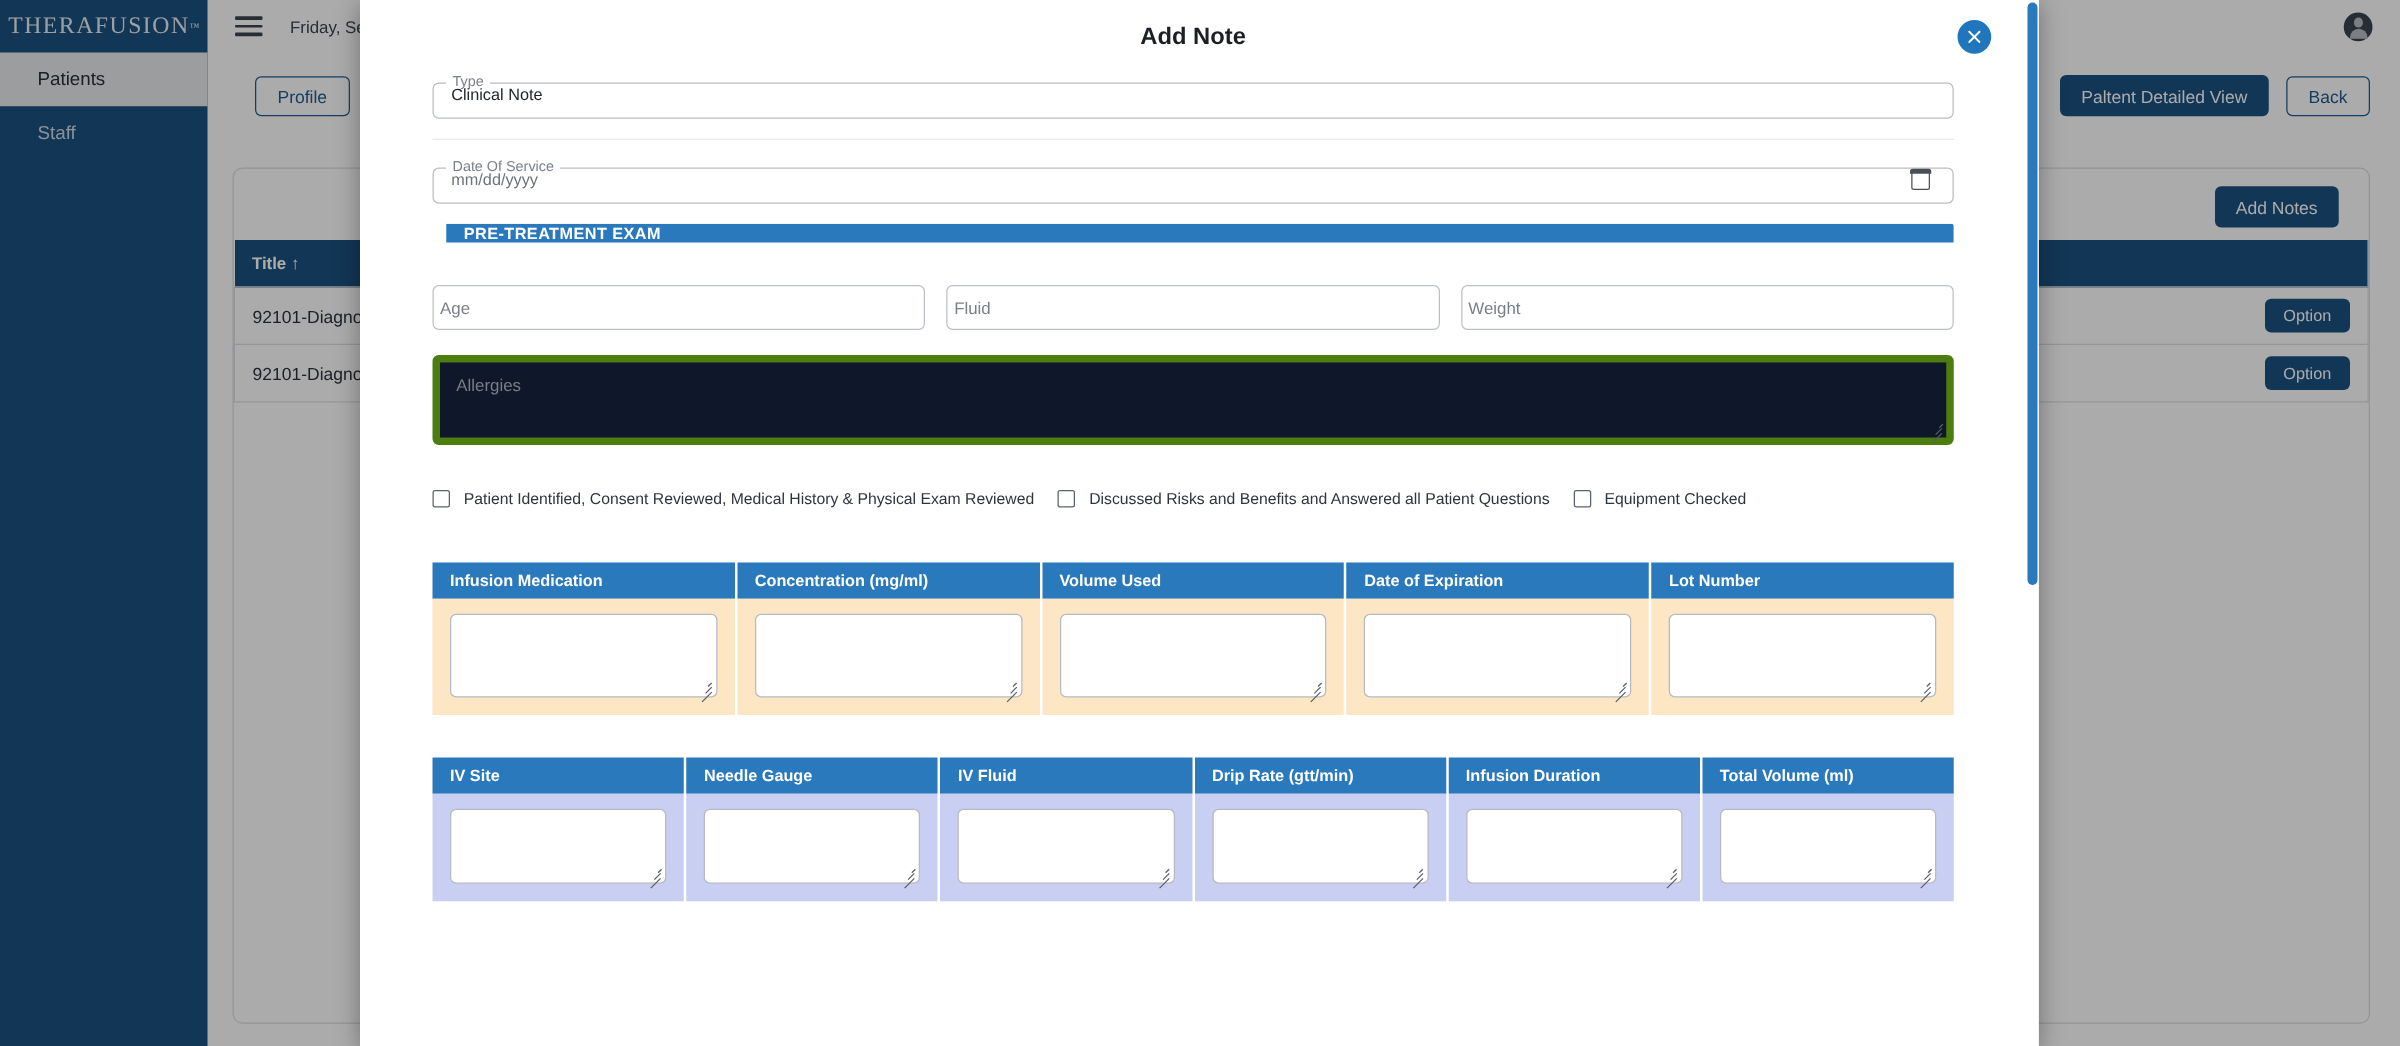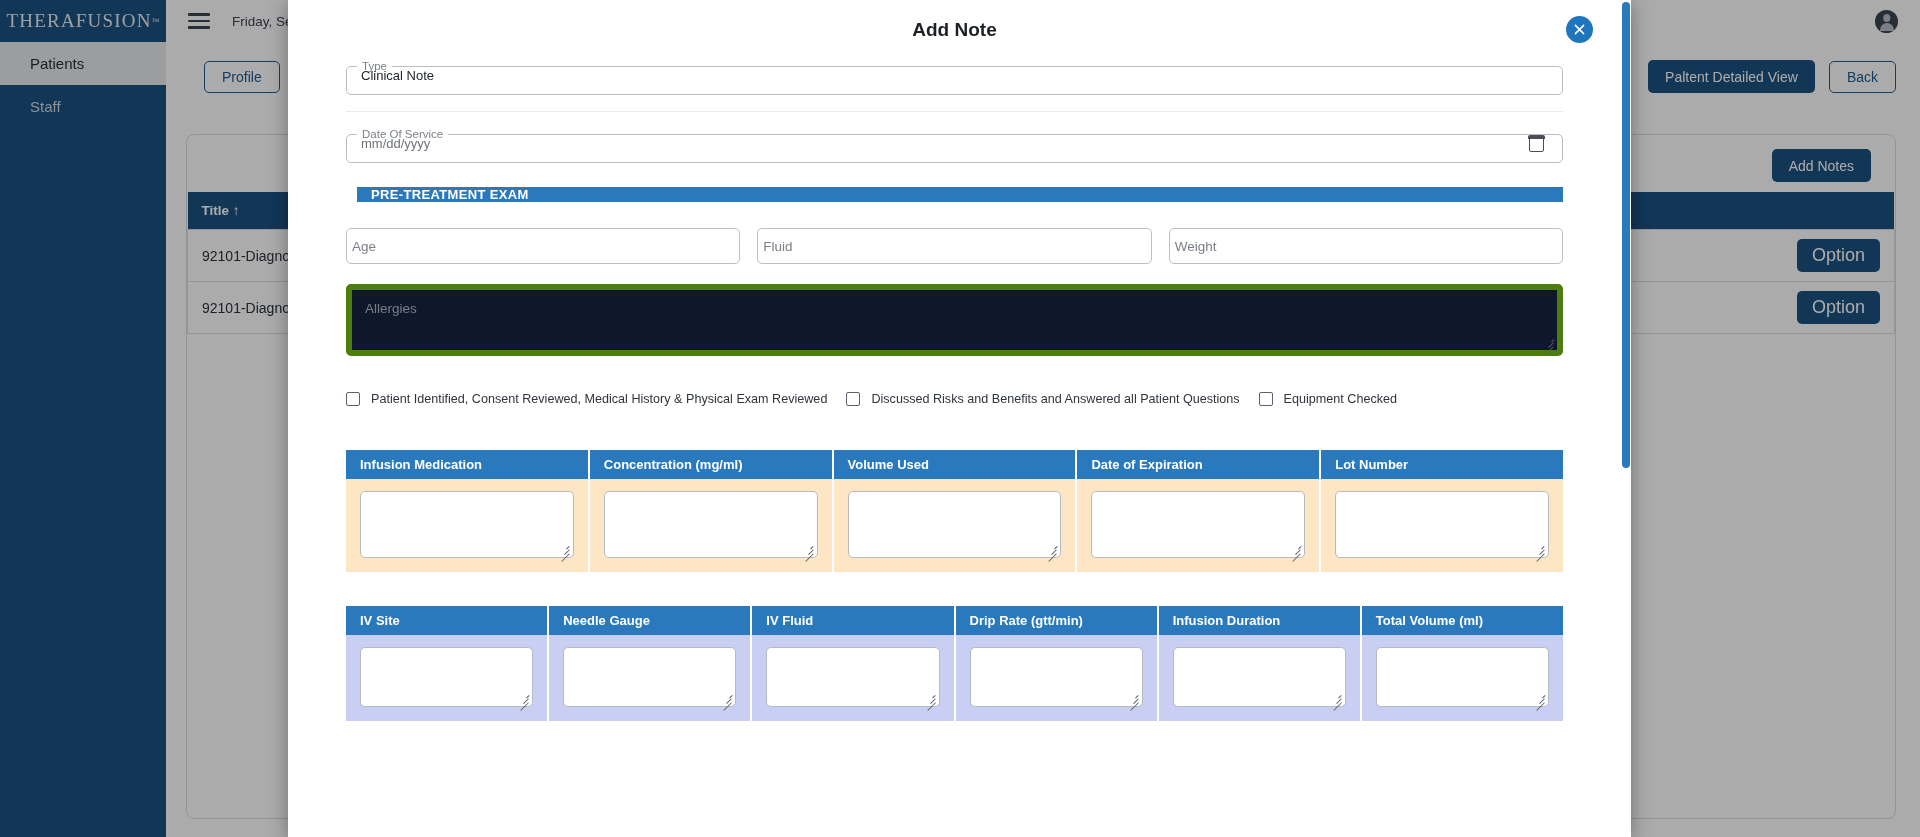--- a/index.html
+++ b/index.html
@@ -112,21 +112,21 @@
   .notes-table th {
     background: #1c5180; color: #ffffff; font-size: 13.5px; font-weight: 700;
     text-align: left; padding: 11px 14px; border-right: 1px solid #ffffff;
   }
   .notes-table td {
     font-size: 14px; color: #2c323c; padding: 9px 14px;
     border: 1px solid #dcdfe4; height: 43px;
   }
   .opt-btn {
     background: #1c5180; color: #fff; border: none; border-radius: 5px;
-    font-size: 18px; padding: 6px 15px; cursor: pointer; float: right; margin-left: 24px;
+    font-size: 13px; padding: 6px 15px; cursor: pointer; float: right; margin-left: 24px;
   }
 
   
   .modal {
     position: absolute;
     left: 288px; top: 0; width: 1343px; height: 837px;
     background: #ffffff;
     z-index: 50;
     box-shadow: 0 3px 18px rgba(0,0,0,0.35);
     overflow: hidden;
@@ -173,21 +173,21 @@
   }
   .date-picker-icon::before {
     content:""; position:absolute; left:-1.6px; right:-1.6px; top:-1.6px; height: 4.5px;
     background: #4a4f57; border-radius: 2px 2px 0 0;
   }
 
   .divider-line { height: 1px; background: #e8eaed; margin: 2px 0 16px 0; }
 
   
   .section-banner {
-    height: 31px; display: flex; align-items: center;
+    height: 31px; display: flex; align-items: flex-start;
     margin-bottom: 18px; border-radius: 2px; overflow: hidden;
   }
   .section-banner .accent { width: 11px; background: #12527f; flex: none; }
   .section-banner .body {
     flex: 1; background: #2a79bc; color: #ffffff;
     display: flex; align-items: center; padding-left: 14px;
     font-size: 13px; font-weight: 700; letter-spacing: 0.35px;
   }
 
   

